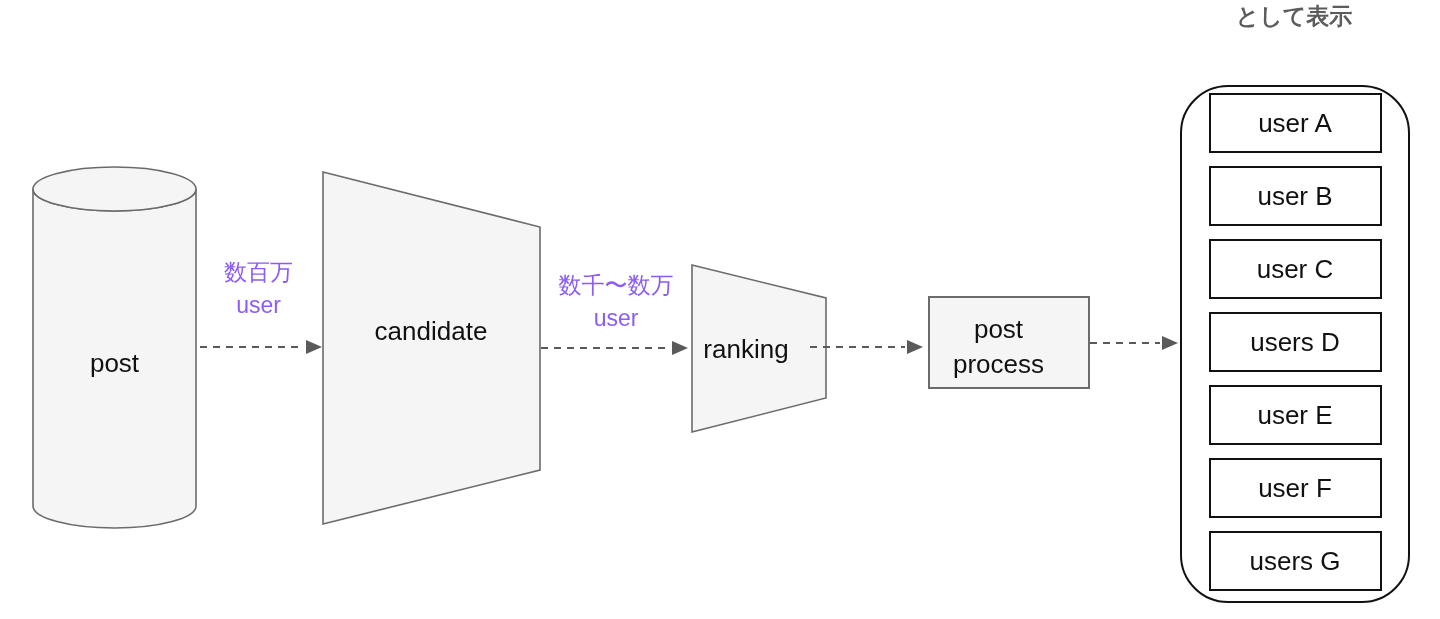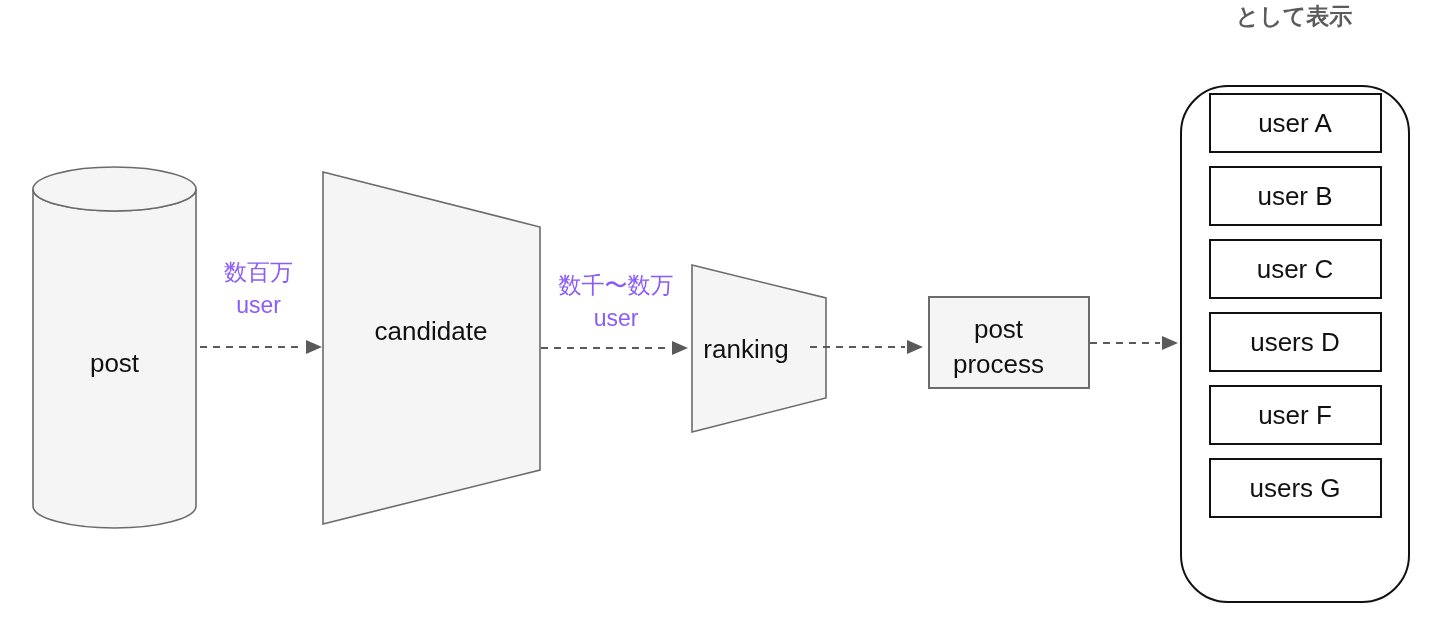--- a/index.html
+++ b/index.html
@@ -131,17 +131,18 @@
 
   <div class="lbl title" style="left:1194px; top:2px; width:200px;">
     <span class="line">として表示</span>
   </div>
 
   <div class="ranking-panel">
     <div class="ranking-item">user A</div>
     <div class="ranking-item">user B</div>
     <div class="ranking-item">user C</div>
     <div class="ranking-item">users D</div>
+    <div class="ranking-item">user E</div>
     <div class="ranking-item">user F</div>
     <div class="ranking-item">users G</div>
   </div>
 
 </div>
 
 </body></html>

